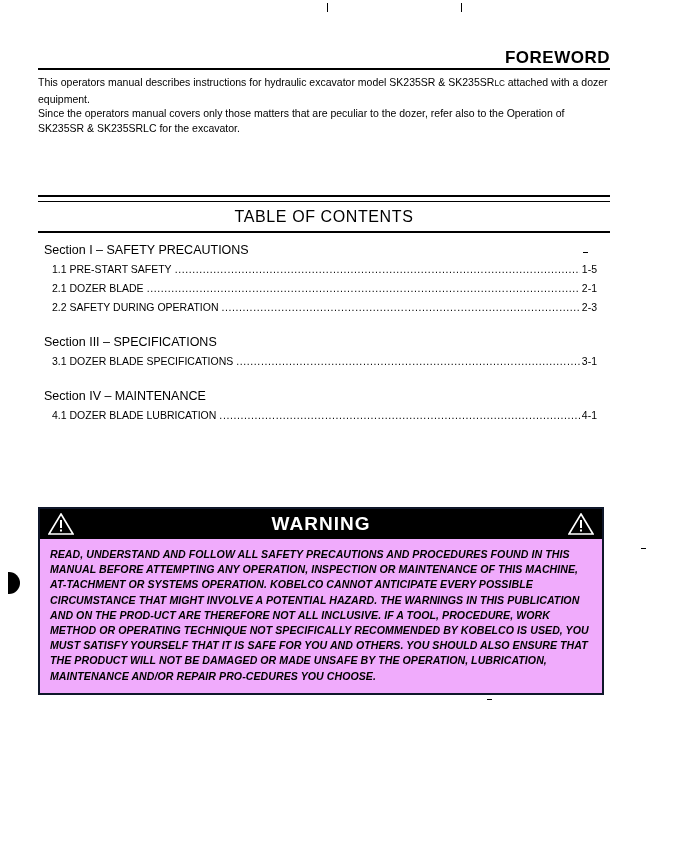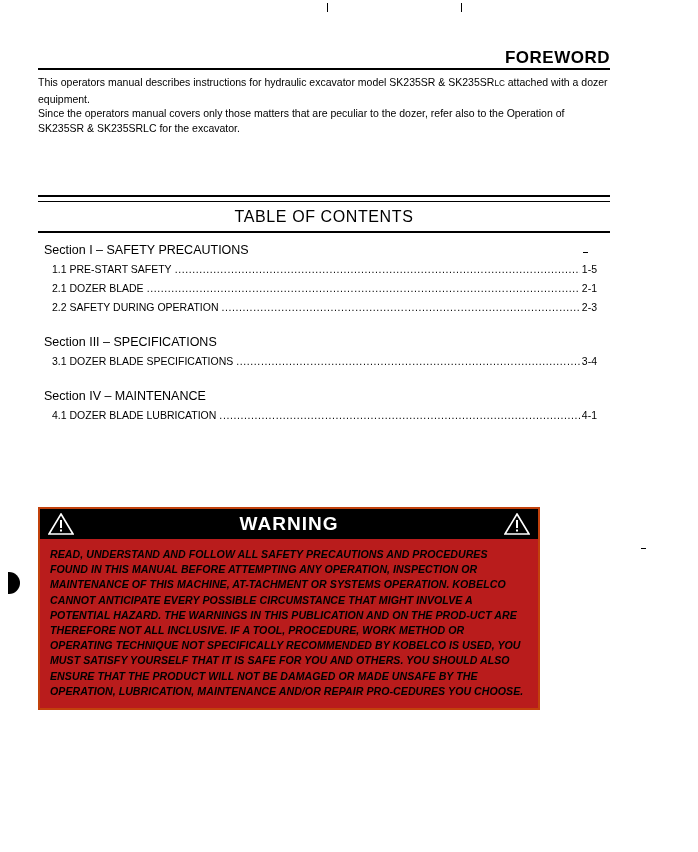--- a/index.html
+++ b/index.html
@@ -104,24 +104,24 @@
   .toc-entry .page-num {
     white-space: nowrap;
     padding-left: 2px;
   }
 
   
   .warn-box {
     position: absolute;
     left: 38px;
     top: 507px;
-    width: 502px;
-    border: 2px solid #c2410c;
+    width: 566px;
+    border: 2px solid #0f172a;
     box-sizing: border-box;
-    background: #b91c1c;
+    background: #f0abfc;
   }
   .warn-head {
     background: #000;
     color: #fff;
     height: 30px;
     display: flex;
     align-items: center;
     justify-content: space-between;
     padding: 0 8px;
     box-sizing: border-box;
@@ -217,21 +217,21 @@
         <div class="toc-entry">
           <span class="label">2.2 SAFETY DURING OPERATION</span>
           <span class="dots">.............................................................................................................................................................</span>
           <span class="page-num">2-3</span>
         </div>
 
         <div class="toc-section spaced">Section III – SPECIFICATIONS</div>
         <div class="toc-entry">
           <span class="label">3.1 DOZER BLADE SPECIFICATIONS</span>
           <span class="dots">.............................................................................................................................................................</span>
-          <span class="page-num">3-4</span>
+          <span class="page-num">3-1</span>
         </div>
 
         <div class="toc-section spaced">Section IV – MAINTENANCE</div>
         <div class="toc-entry">
           <span class="label">4.1 DOZER BLADE LUBRICATION</span>
           <span class="dots">.............................................................................................................................................................</span>
           <span class="page-num">4-1</span>
         </div>
 
       </div>

